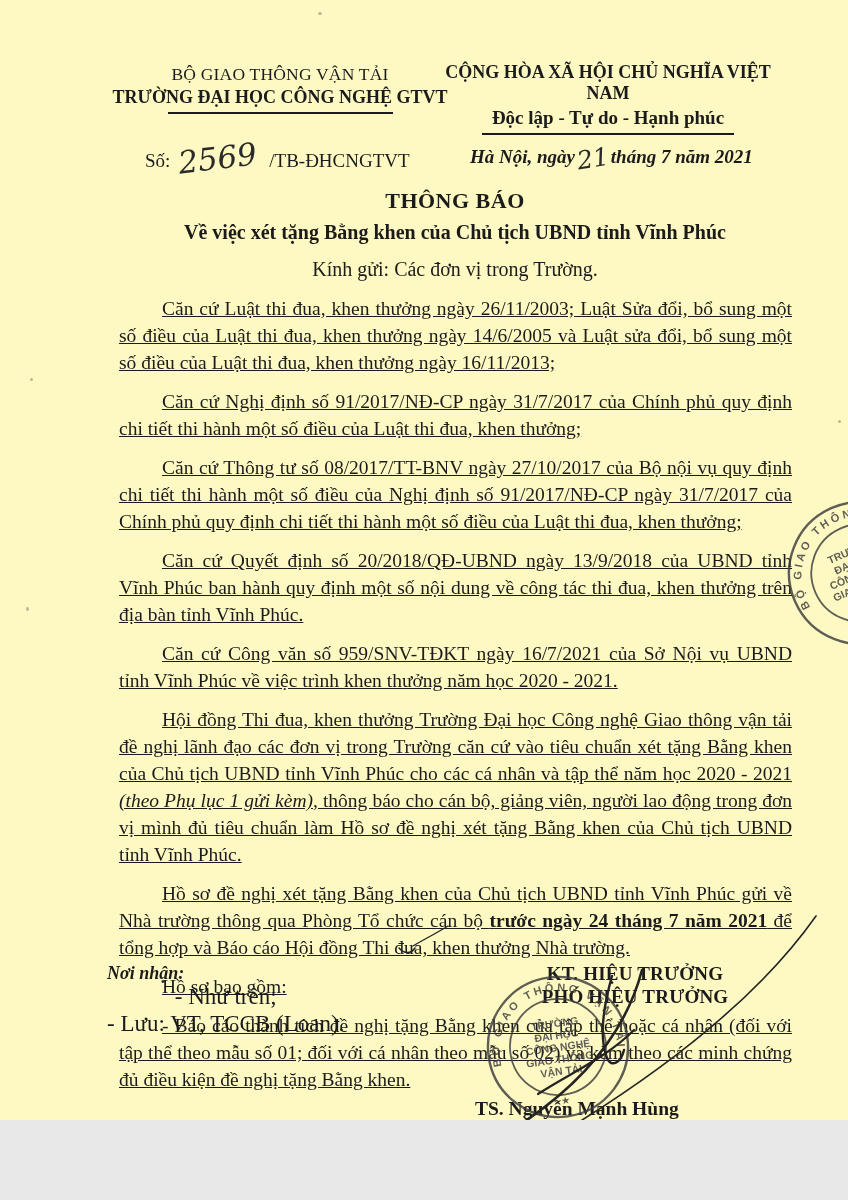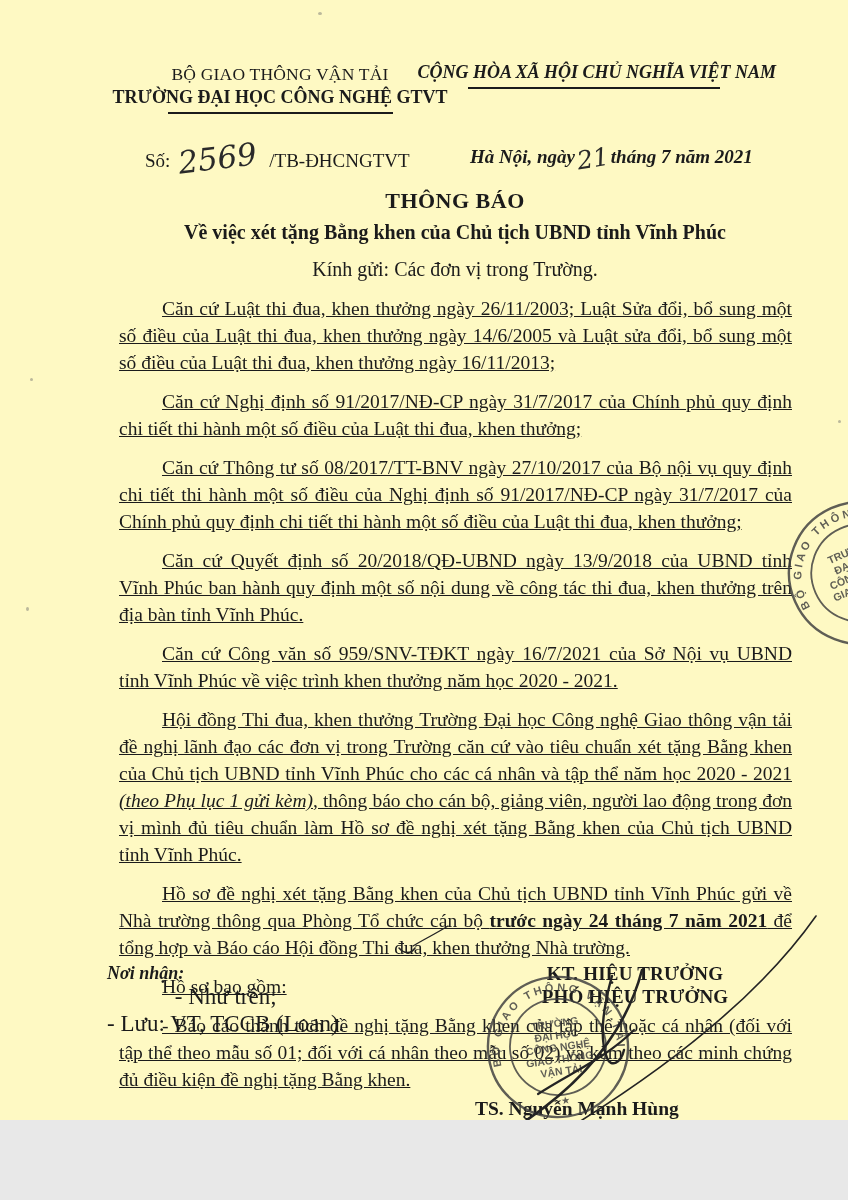--- a/index.html
+++ b/index.html
@@ -3,21 +3,21 @@
 <meta charset="utf-8">
 <style>
   html,body{margin:0;padding:0;background:#e8e8e8;}
   .page{
     position:relative; width:848px; height:1120px; background:#fef9c3;
     overflow:hidden; font-family:"Liberation Serif", serif; color:#1b1b1b;
     margin:0 auto;
   }
   
   .hdr-left{position:absolute; top:64px; left:108px; width:344px; text-align:center;}
-  .hdr-right{position:absolute; top:62px; left:412px; width:364px; text-align:right;font-style:italic;}
+  .hdr-right{position:absolute; top:62px; left:426px; width:364px; text-align:center;}
   .hdr-line1-left{font-size:17.5px; letter-spacing:.2px;}
   .hdr-line2-left{font-size:18px; font-weight:bold; margin-top:2px;}
   .hdr-line1-right{font-size:18px; font-weight:bold;}
   .hdr-line2-right{font-size:19px; font-weight:bold; margin-top:3px;}
   .rule{border:0; border-top:2px solid #1b1b1b; margin:4px auto 0;}
   .rule-left{width:225px;}
   .rule-right{width:252px;}
   
   .meta-so{position:absolute; top:138px; left:145px; font-size:19px; white-space:nowrap;}
   .meta-date{position:absolute; top:140px; left:470px; width:310px; font-size:19px; font-style:italic; font-weight:600; white-space:nowrap;}
@@ -60,20 +60,21 @@
 
 <div class="page">
 
   <div class="hdr-left">
     <div class="hdr-line1-left">BỘ GIAO THÔNG VẬN TẢI</div>
     <div class="hdr-line2-left">TRƯỜNG ĐẠI HỌC CÔNG NGHỆ GTVT</div>
     <hr class="rule rule-left">
   </div>
   <div class="hdr-right">
     <div class="hdr-line1-right">CỘNG HÒA XÃ HỘI CHỦ NGHĨA VIỆT NAM</div>
+    <div class="hdr-line2-right">Độc lập - Tự do - Hạnh phúc</div>
     <hr class="rule rule-right">
   </div>
 
   <div class="meta-so">
     <span>Số:</span><span class="hand hand-so">2569</span><span>/TB-ĐHCNGTVT</span>
   </div>
   <div class="meta-date">
     <span>Hà Nội, ngày</span><span class="hand hand-day">21</span><span>tháng 7  năm 2021</span>
   </div>
 

